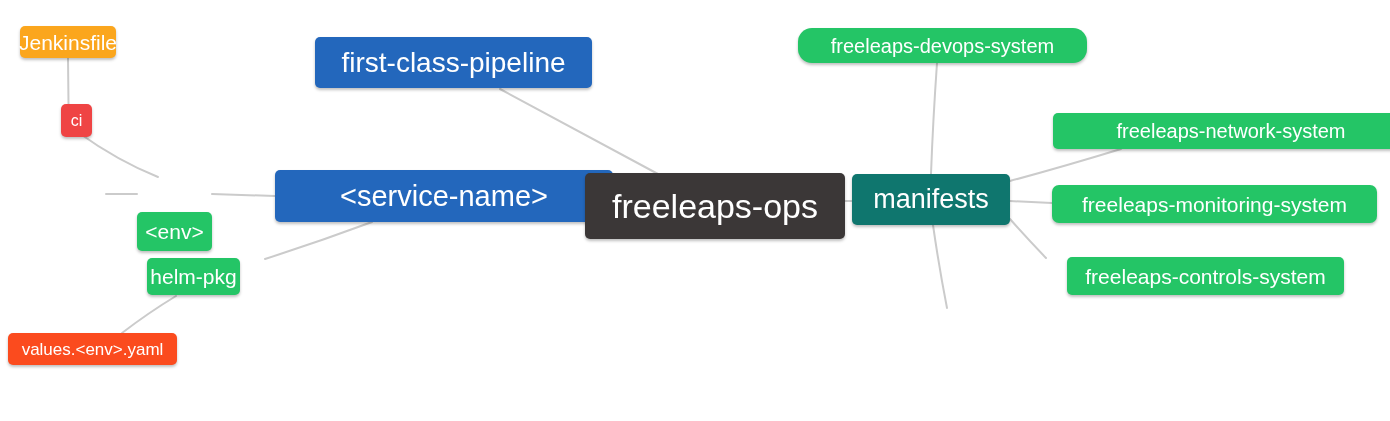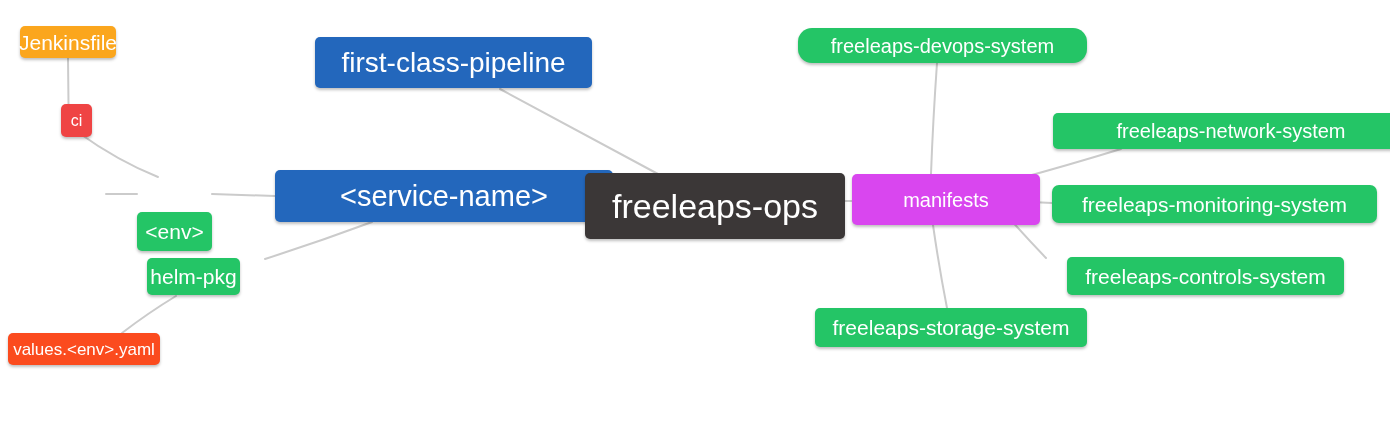--- a/index.html
+++ b/index.html
@@ -48,33 +48,32 @@
 
   <div class="node" style="left: 20px; top: 26px; width: 96px; height: 32px; font-size: 21px; background: rgb(251, 166, 29);">Jenkinsfile</div>
 
   <div class="node" style="left: 53px; top: 104px; width: 31px; height: 33px; font-size: 16px; background: #ef4444; margin-left: 8px;">ci</div>
 
 
   <div class="node" style="left: 137px; top: 174px; width: 75px; height: 39px; font-size: 21px; background: rgb(36, 197, 102); margin-top: 38px;">&lt;env&gt;</div>
 
   <div class="node" style="left: 147px; top: 258px; width: 93px; height: 37px; font-size: 21px; background: rgb(36, 197, 102);">helm-pkg</div>
 
-  <div class="node" style="left: 8px; top: 333px; width: 152px; height: 32px; font-size: 17px; background: rgb(251, 75, 30); text-align: center;">values.&lt;env&gt;.yaml</div>
+  <div class="node" style="left: 8px; top: 333px; width: 169px; height: 32px; font-size: 17px; background: rgb(251, 75, 30); text-align: center;">values.&lt;env&gt;.yaml</div>
 
   <div class="node" style="left: 315px; top: 37px; width: 277px; height: 51px; font-size: 28px; background: rgb(35, 103, 188);">first-class-pipeline</div>
 
   <div class="node" style="left: 275px; top: 170px; width: 338px; height: 52px; font-size: 29px; background: rgb(35, 103, 188);">&lt;service-name&gt;</div>
 
   <div class="node" style="left: 585px; top: 173px; width: 260px; height: 66px; font-size: 34px; background: rgb(59, 55, 55);">freeleaps-ops</div>
 
-  <div class="node" style="left: 852px; top: 174px; width: 188px; height: 51px; font-size: 20px; background: #d946ef;">manifests</div>
+  <div class="node" style="left: 852px; top: 174px; width: 158px; height: 51px; font-size: 27px; background: #0f766e;">manifests</div>
 
   <div class="node" style="left: 798px; top: 28px; width: 289px; height: 35px; font-size: 20px; background: rgb(36, 197, 102); border-radius: 14px;">freeleaps-devops-system</div>
 
   <div class="node" style="left: 1053px; top: 113px; width: 356px; height: 36px; font-size: 20px; background: rgb(36, 197, 102);">freeleaps-network-system</div>
 
   <div class="node" style="left: 1052px; top: 185px; width: 325px; height: 38px; font-size: 21px; background: rgb(36, 197, 102); border-radius: 7px;">freeleaps-monitoring-system</div>
 
   <div class="node" style="left: 1045px; top: 257px; width: 277px; height: 38px; font-size: 21px; background: rgb(36, 197, 102); margin-left: 22px;">freeleaps-controls-system</div>
 
-  <div class="node" style="left: 815px; top: 308px; width: 272px; height: 39px; font-size: 21px; background: rgb(36, 197, 102);">freeleaps-storage-system</div>
 
 </div>
 
 </body></html>

